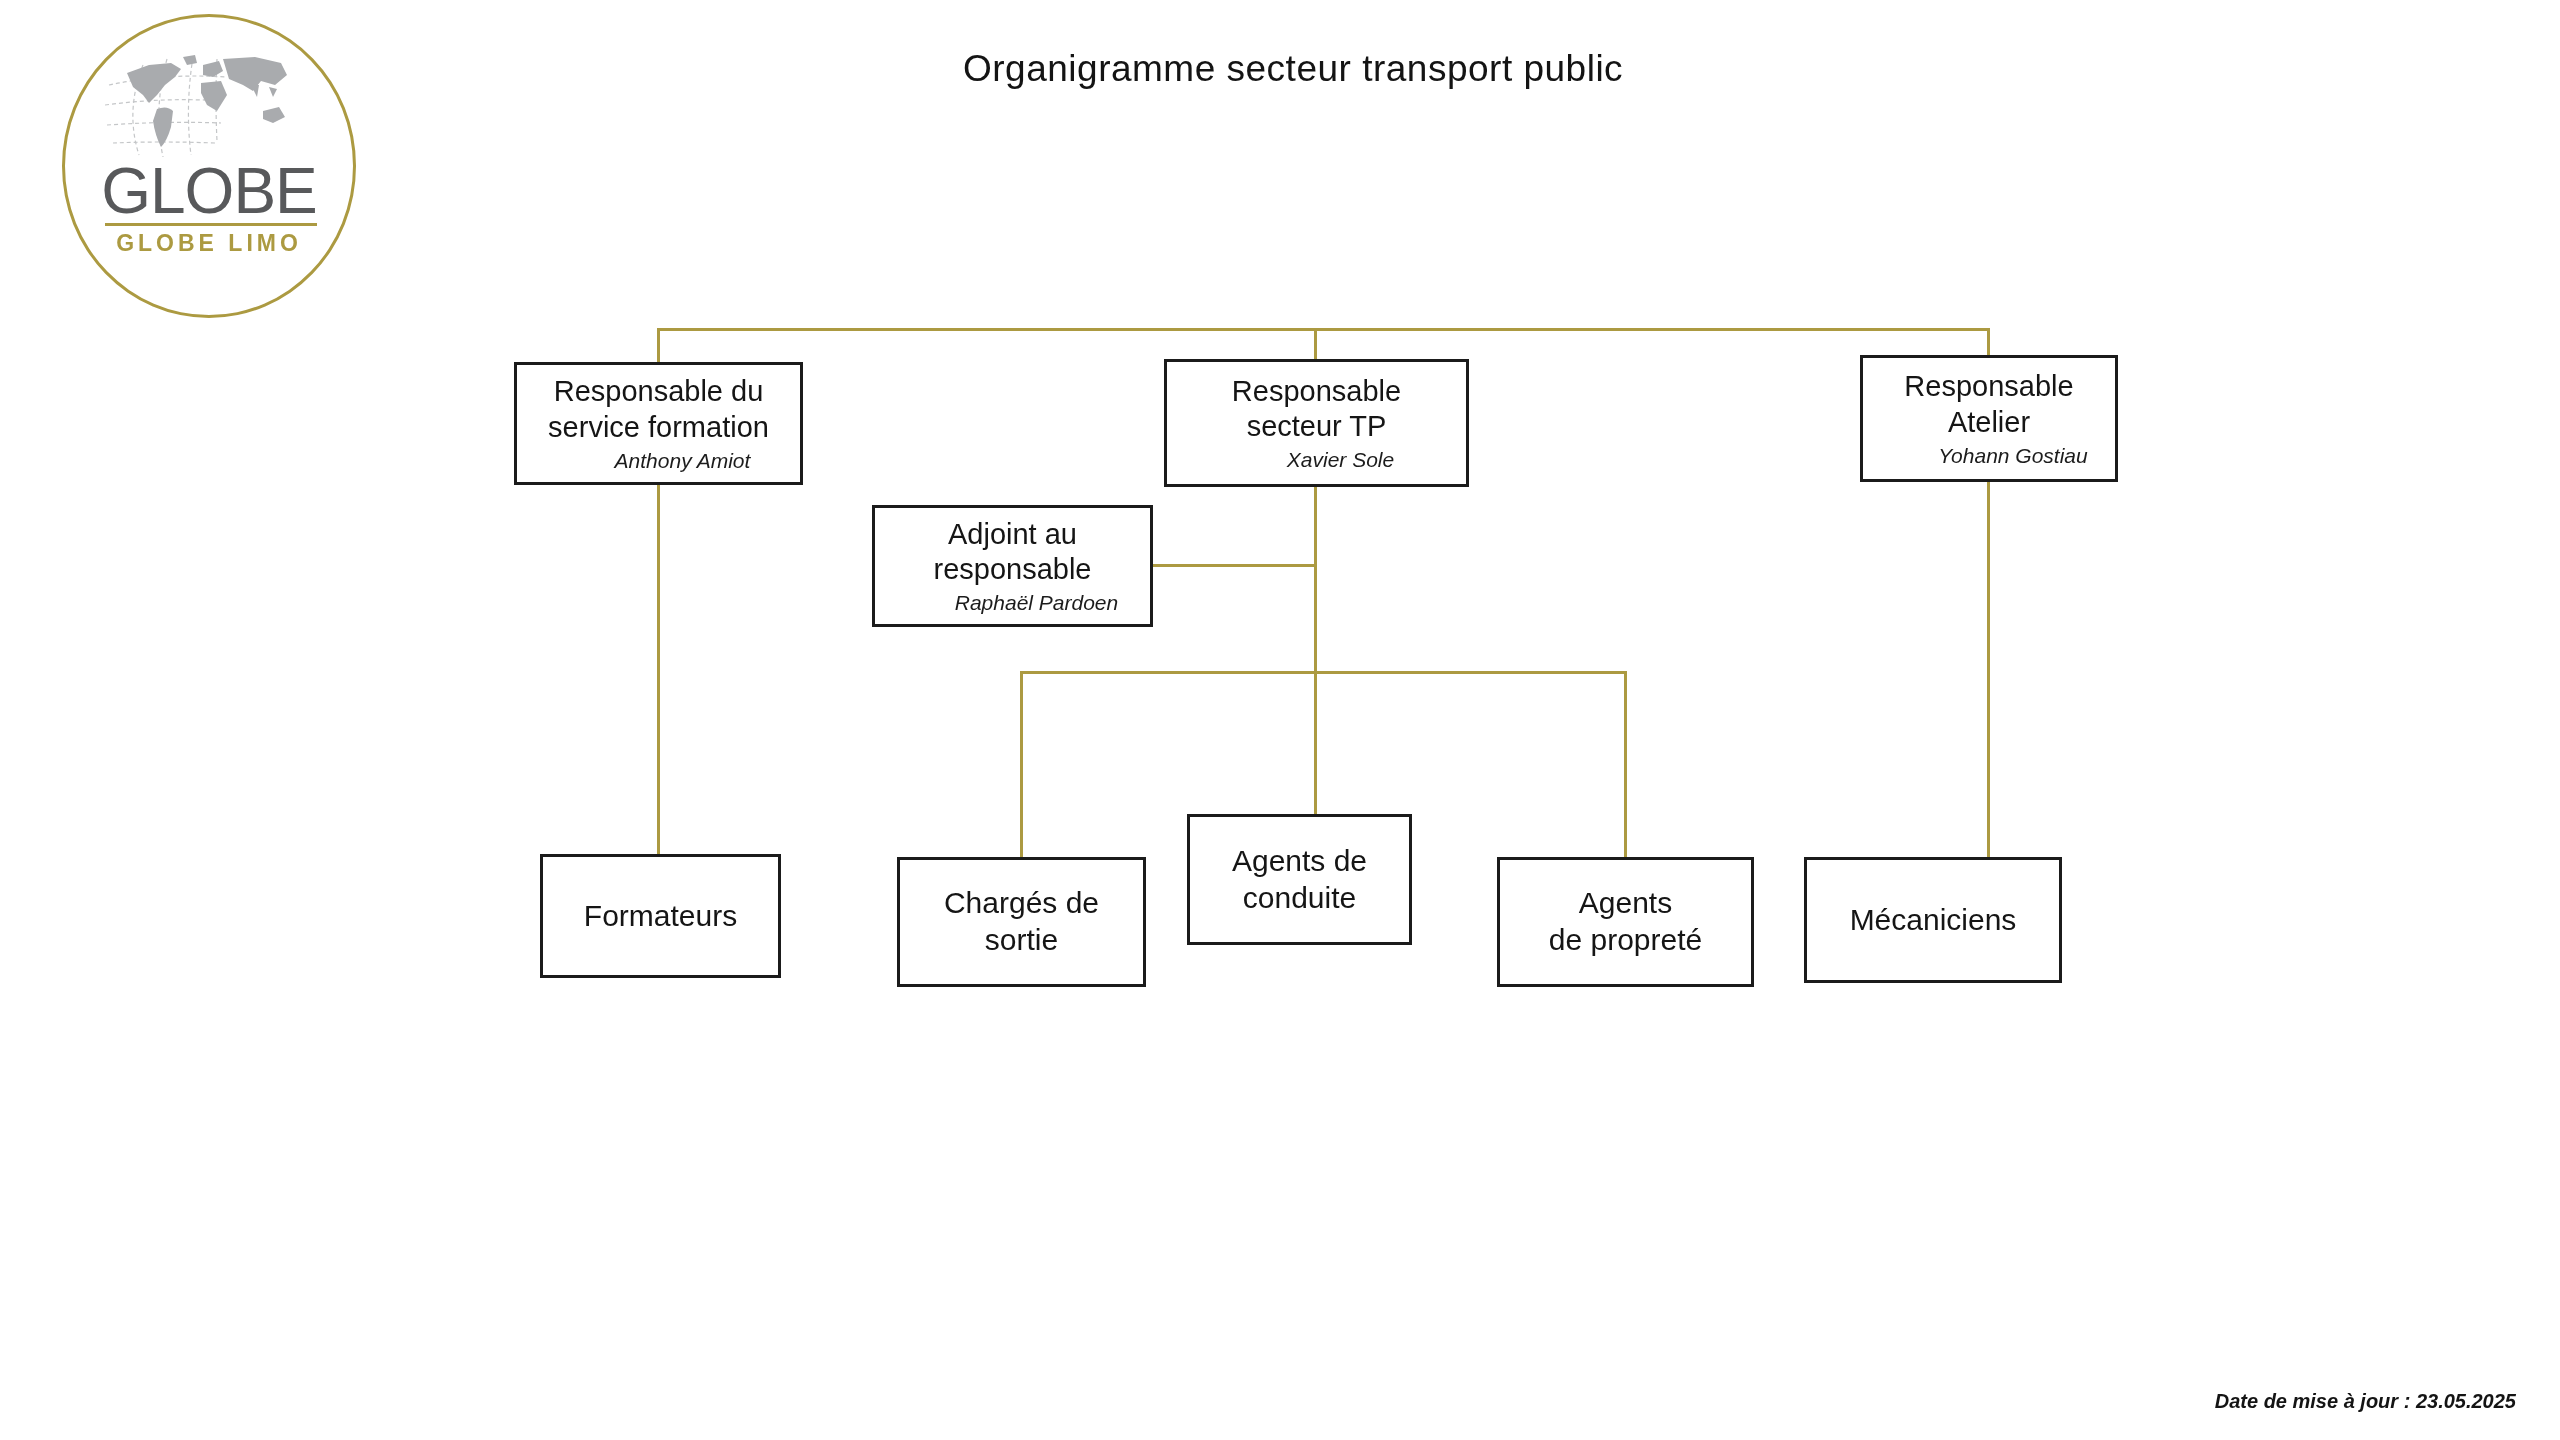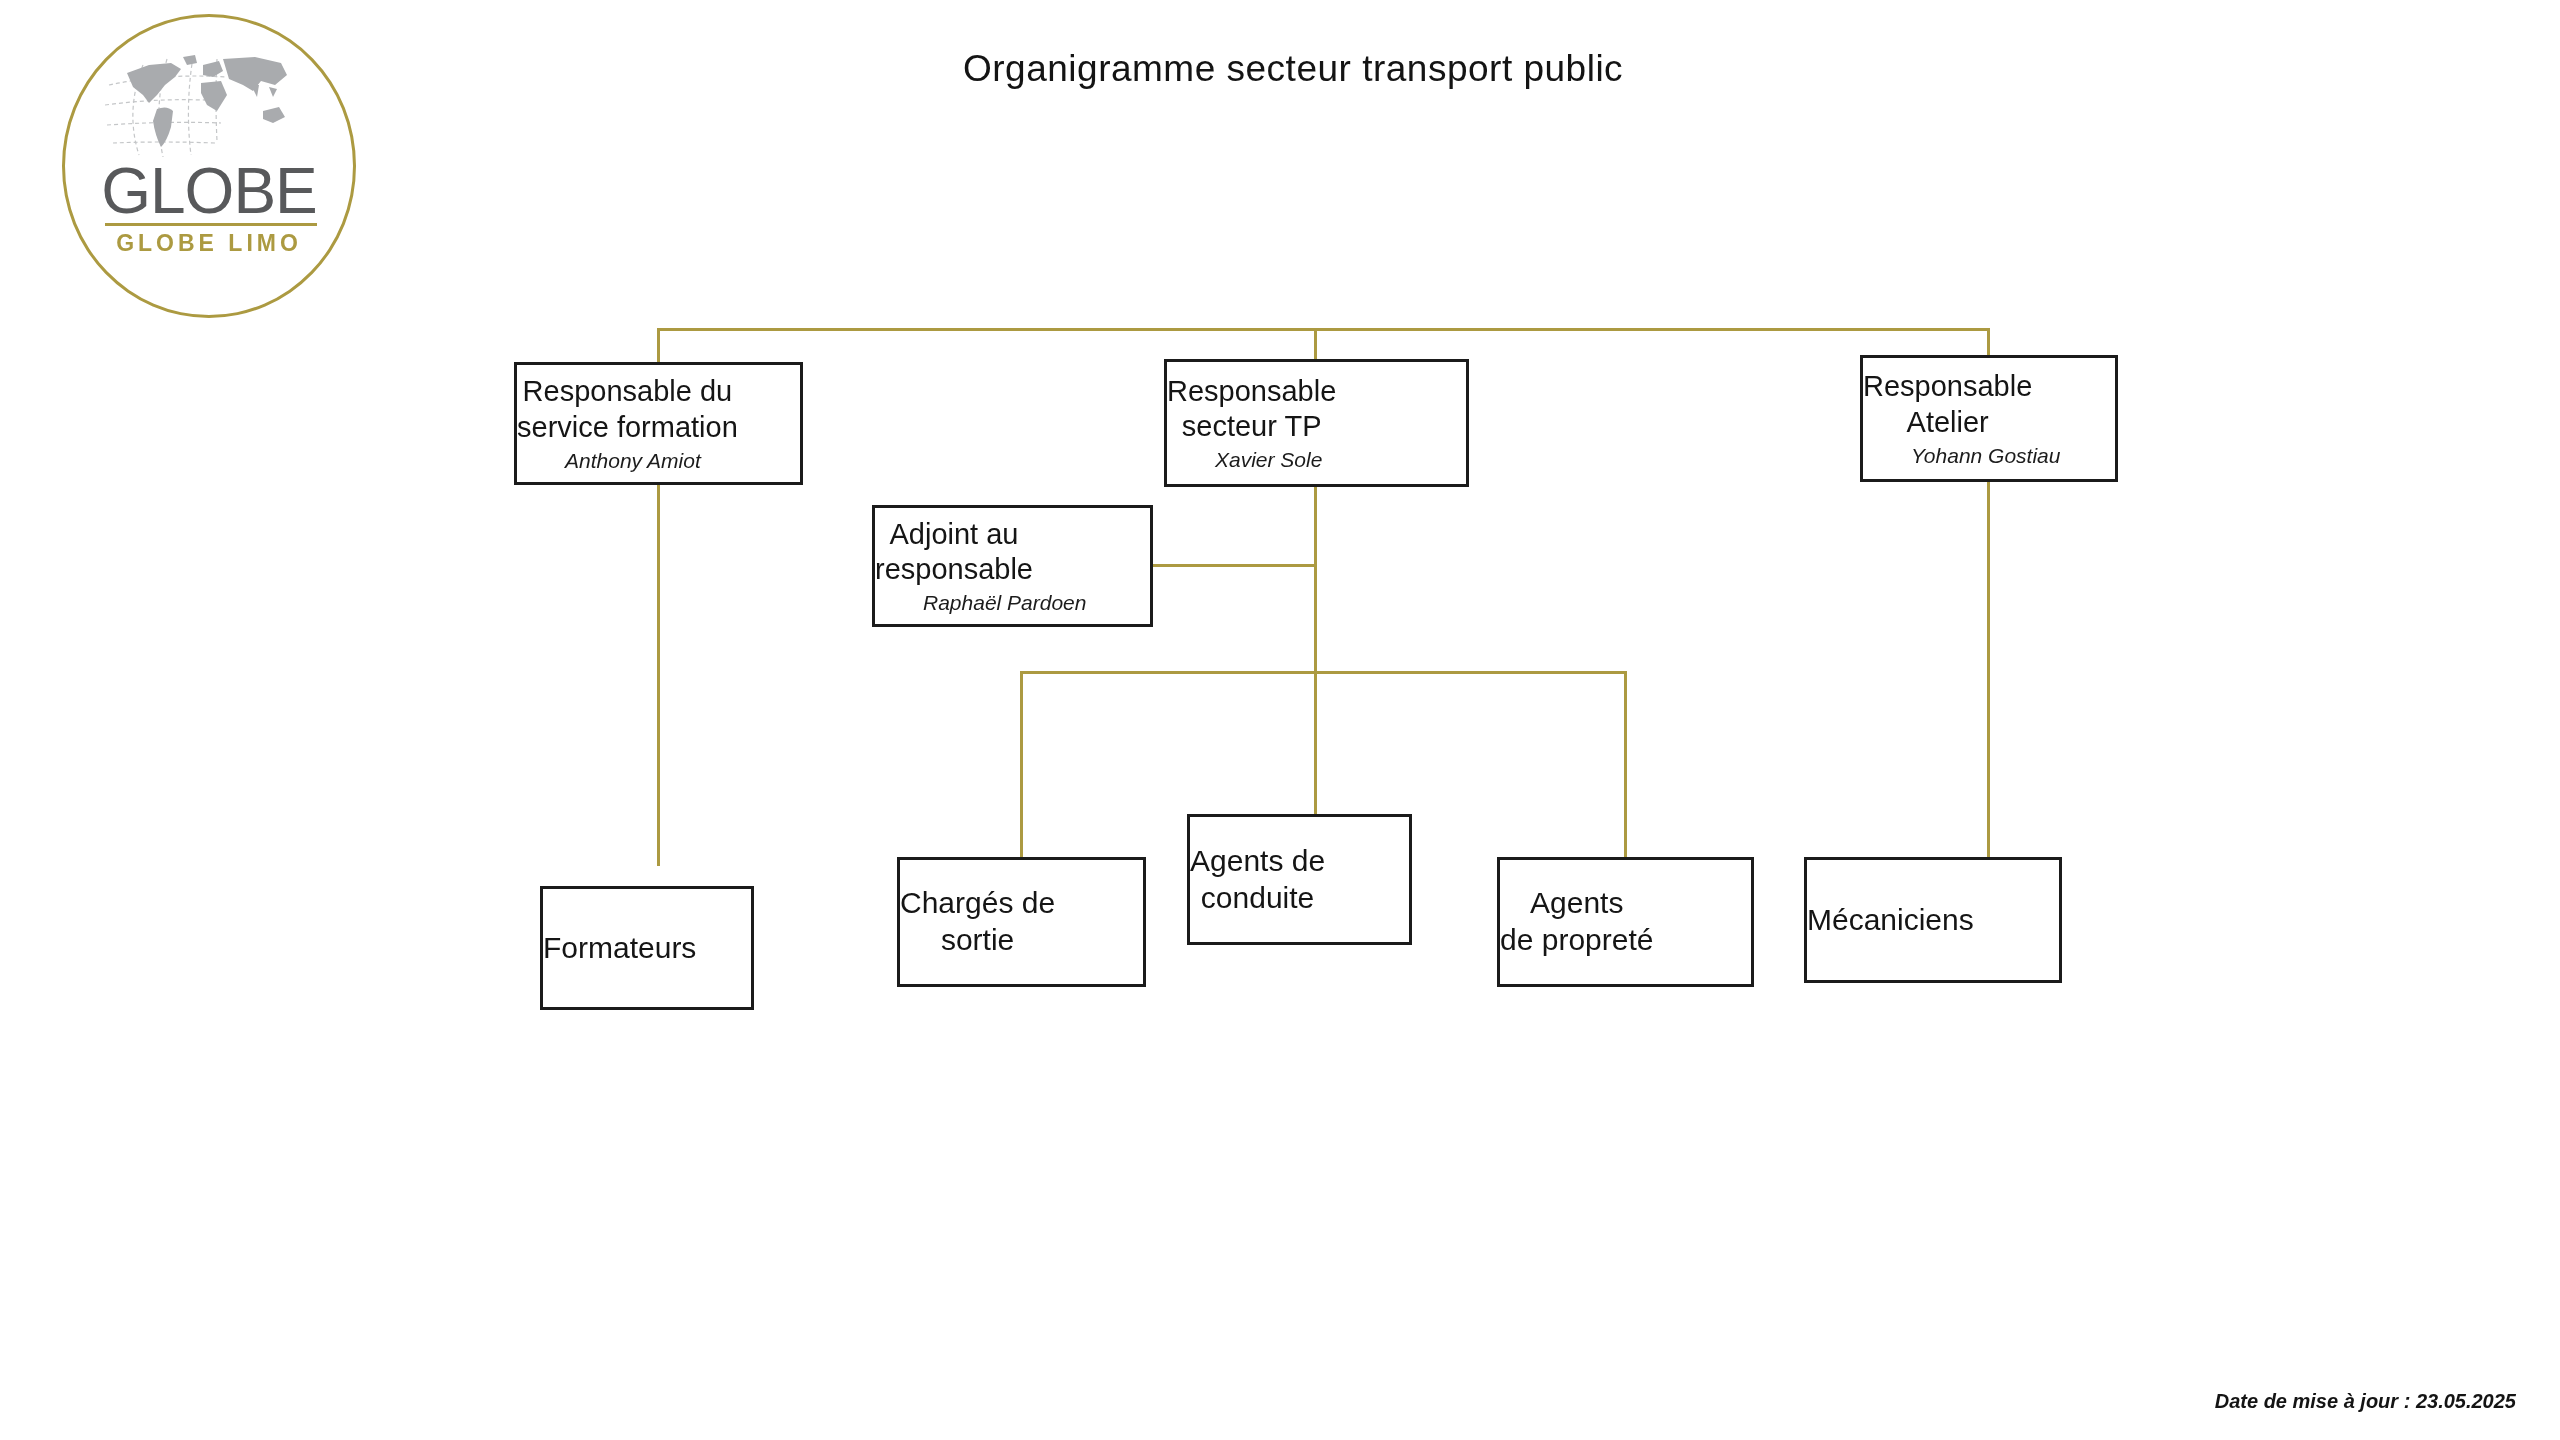--- a/index.html
+++ b/index.html
@@ -88,21 +88,21 @@
 
   
   .node {
     position: absolute;
     box-sizing: border-box;
     background: #ffffff;
     border: 3px solid var(--box-border, #1B1B1B);
     display: flex;
     flex-direction: column;
     justify-content: center;
-    align-items: flex-start;
+    align-items: center;
     text-align: center;
   }
   .node-title {
     font-size: 29px;
     line-height: 1.22;
     color: #151515;
     white-space: pre-line;
   }
   .node-person {
     font-size: 21px;
@@ -111,21 +111,21 @@
     margin-top: 4px;
     white-space: nowrap;
     margin-left: 48px;
   }
   .leaf .node-title { font-size: 30px; }
 
   .node-formation   { left: 514px;  top: 362px; width: 289px; height: 123px; }
   .node-secteur-tp  { left: 1164px; top: 359px; width: 305px; height: 128px; }
   .node-atelier     { left: 1860px; top: 355px; width: 258px; height: 127px; }
   .node-adjoint     { left: 872px;  top: 505px; width: 281px; height: 122px; }
-  .node-formateurs  { left: 540px;  top: 886px; width: 214px; height: 124px; }
+  .node-formateurs  { left: 540px;  top: 854px; width: 241px; height: 124px; }
   .node-charges     { left: 897px;  top: 857px; width: 249px; height: 130px; }
   .node-conduite    { left: 1187px; top: 814px; width: 225px; height: 131px; }
   .node-proprete    { left: 1497px; top: 857px; width: 257px; height: 130px; }
   .node-mecaniciens { left: 1804px; top: 857px; width: 258px; height: 126px; }
 
   
   .footer-date {
     position: absolute;
     right: 44px;
     top: 1390px;

